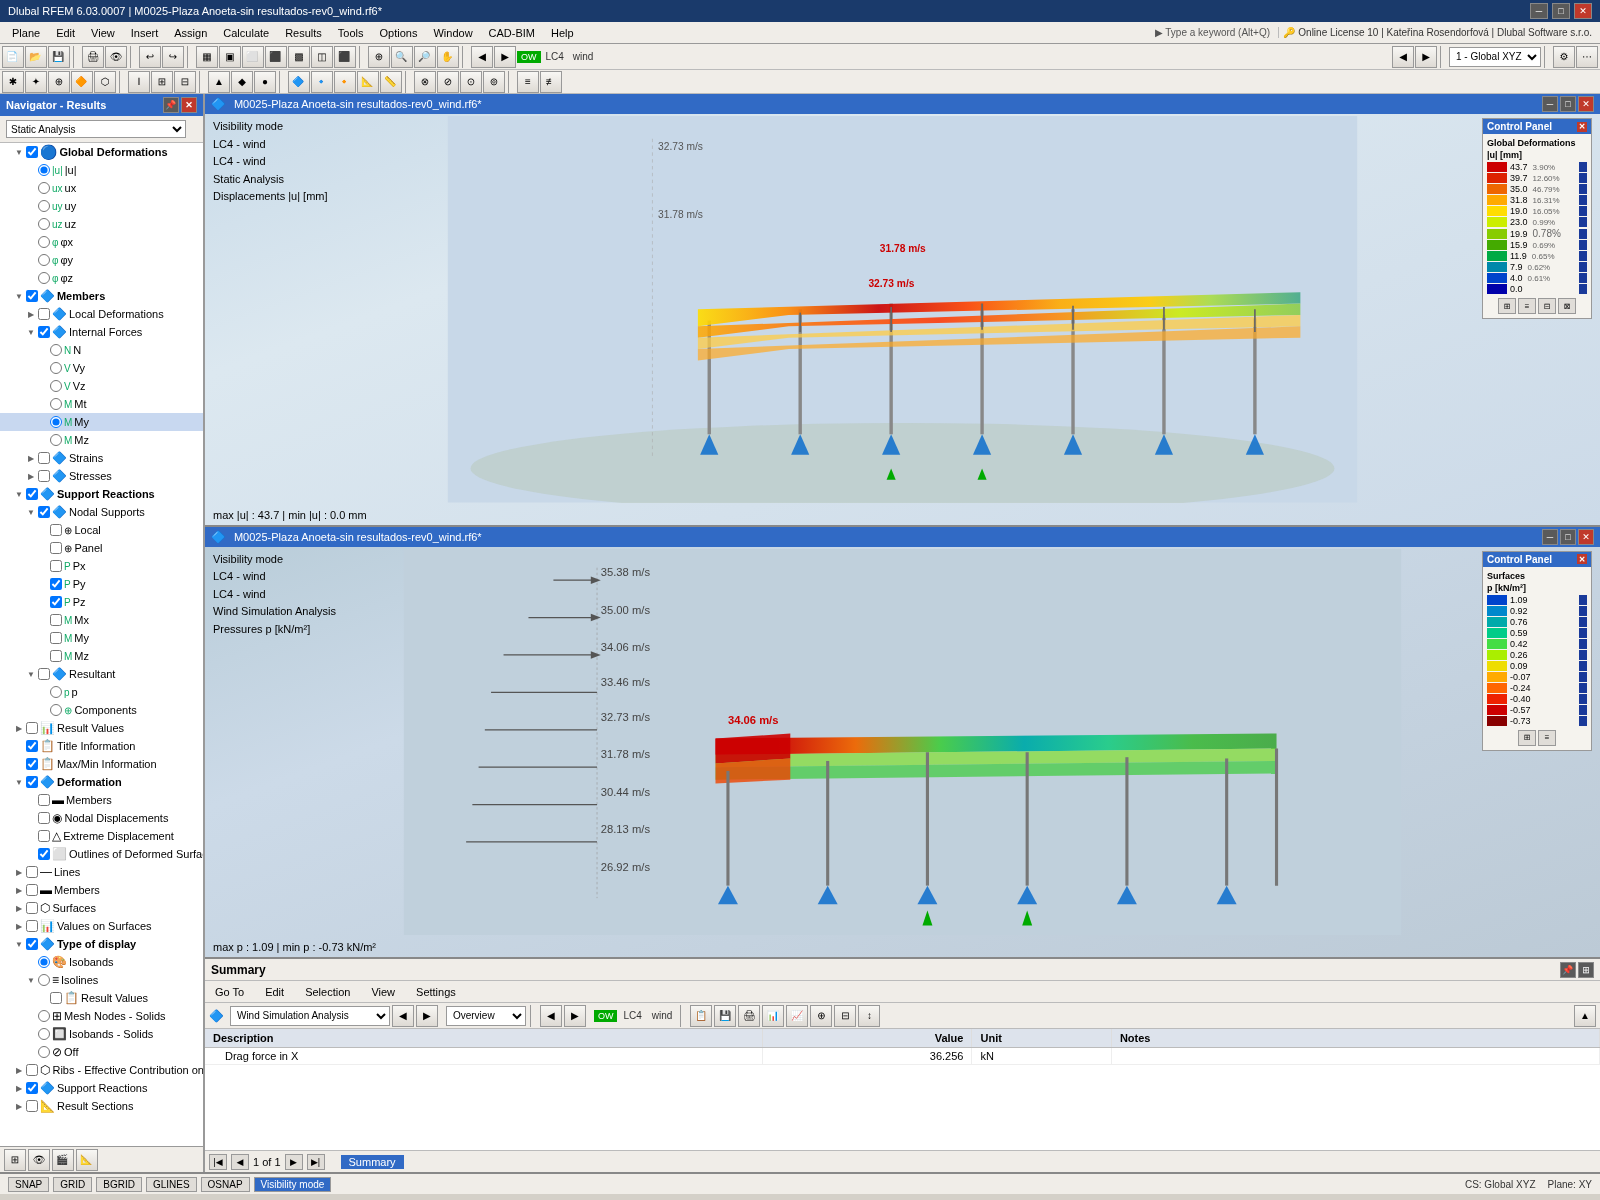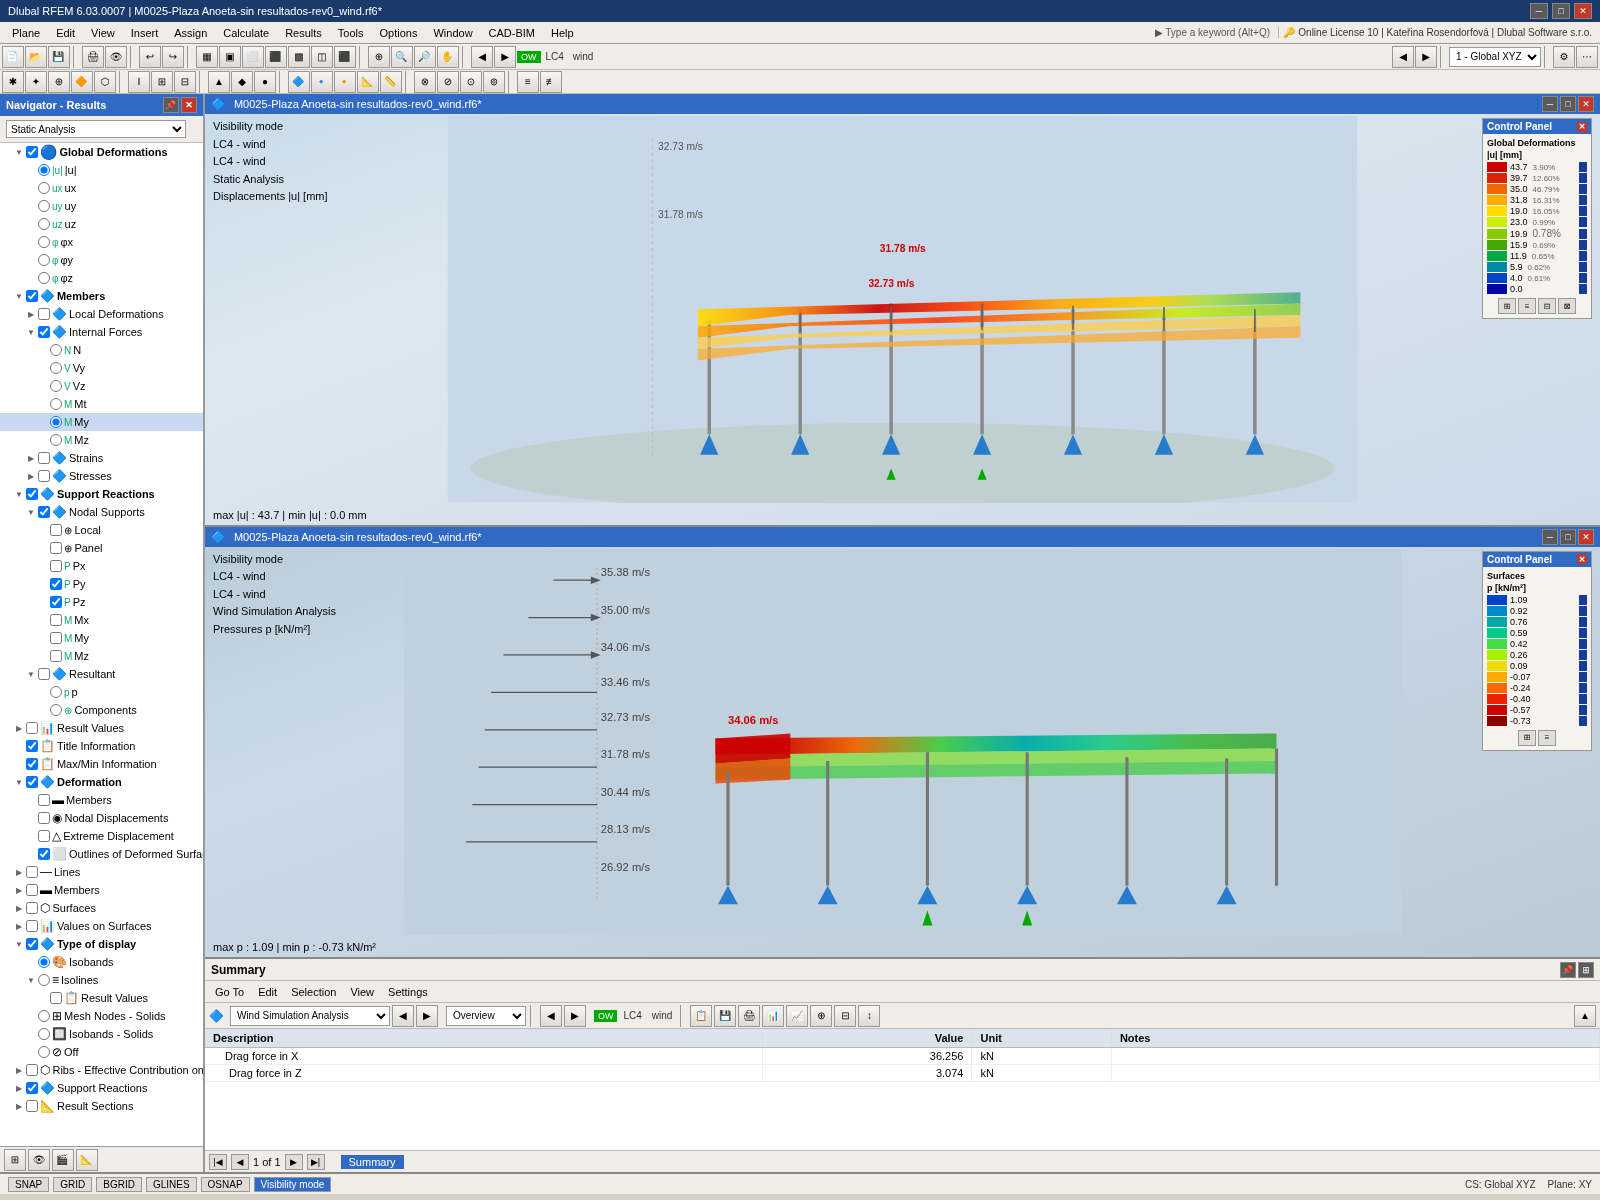--- a/index.html
+++ b/index.html
@@ -67,21 +67,21 @@
     .legend-value { font-size: 9px; }
     .legend-toolbar { display: flex; gap: 2px; margin-top: 4px; justify-content: center; }
     .legend-tb-btn { width: 18px; height: 16px; background: #e0ddd8; border: 1px solid #999; font-size: 8px; display: flex; align-items: center; justify-content: center; cursor: pointer; }
 
     
     #summary-panel { height: 215px; background: #f0ede8; border-top: 2px solid #888; display: flex; flex-direction: column; }
     #summary-titlebar { background: #f0ede8; height: 22px; display: flex; align-items: center; justify-content: space-between; padding: 0 6px; border-bottom: 1px solid #bbb; }
     #summary-title { font-size: 12px; font-weight: bold; color: #000; }
     #summary-controls { display: flex; gap: 2px; }
     
-    #summary-menubar { background: #f0ede8; height: 22px; display: flex; align-items: center; padding: 0 4px; gap: 2px; border-bottom: 1px solid #bbb; }
+    #summary-menubar { background: #f0ede8; height: 22px; display: flex; align-items: center; padding: 0 4px; gap: 9px; border-bottom: 1px solid #bbb; }
     .summary-menu { padding: 1px 6px; font-size: 11px; cursor: pointer; }
     
     #summary-toolbar { background: #f0ede8; height: 26px; display: flex; align-items: center; padding: 0 4px; gap: 2px; border-bottom: 1px solid #bbb; }
     
     #summary-table { flex: 1; overflow: auto; background: white; }
     table { width: 100%; border-collapse: collapse; font-size: 11px; }
     th { background: #dde3ec; font-weight: bold; padding: 3px 8px; border-bottom: 1px solid #bbb; border-right: 1px solid #ddd; text-align: left; }
     td { padding: 2px 8px; border-bottom: 1px solid #eee; border-right: 1px solid #eee; }
     .table-group { font-weight: bold; background: #f5f3ee; }
     
@@ -721,21 +721,21 @@
       <div style="width:8px; height:10px; background:#1a3a9a; margin-left:auto;"></div>
     </div>
               <div class="legend-item">
       <div class="legend-color" style="background:#00aa44;"></div>
       <span class="legend-value">11.9</span>
       <span style="font-size:8px; color:#666; margin-left:2px;">0.65%</span>
       <div style="width:8px; height:10px; background:#1a3a9a; margin-left:auto;"></div>
     </div>
               <div class="legend-item">
       <div class="legend-color" style="background:#0088aa;"></div>
-      <span class="legend-value">5.9</span>
+      <span class="legend-value">7.9</span>
       <span style="font-size:8px; color:#666; margin-left:2px;">0.62%</span>
       <div style="width:8px; height:10px; background:#1a3a9a; margin-left:auto;"></div>
     </div>
               <div class="legend-item">
       <div class="legend-color" style="background:#0044cc;"></div>
       <span class="legend-value">4.0</span>
       <span style="font-size:8px; color:#666; margin-left:2px;">0.61%</span>
       <div style="width:8px; height:10px; background:#1a3a9a; margin-left:auto;"></div>
     </div>
               <div class="legend-item">
@@ -992,26 +992,20 @@
               <th style="width:35%;">Notes</th>
             </tr>
           </thead>
           <tbody>
             <tr>
               <td style="padding-left:20px;">Drag force in X</td>
               <td style="text-align:right;">36.256</td>
               <td>kN</td>
               <td></td>
             </tr>
-            <tr>
-              <td style="padding-left:24px;">Drag force in Z</td>
-              <td style="text-align:right;">3.074</td>
-              <td>kN</td>
-              <td></td>
-            </tr>
           </tbody>
         </table>
       </div>
 
       <div id="summary-bottombar">
         <div class="nav-control-btn">|◀</div>
         <div class="nav-control-btn">◀</div>
         <span>1 of 1</span>
         <div class="nav-control-btn">▶</div>
         <div class="nav-control-btn">▶|</div>

